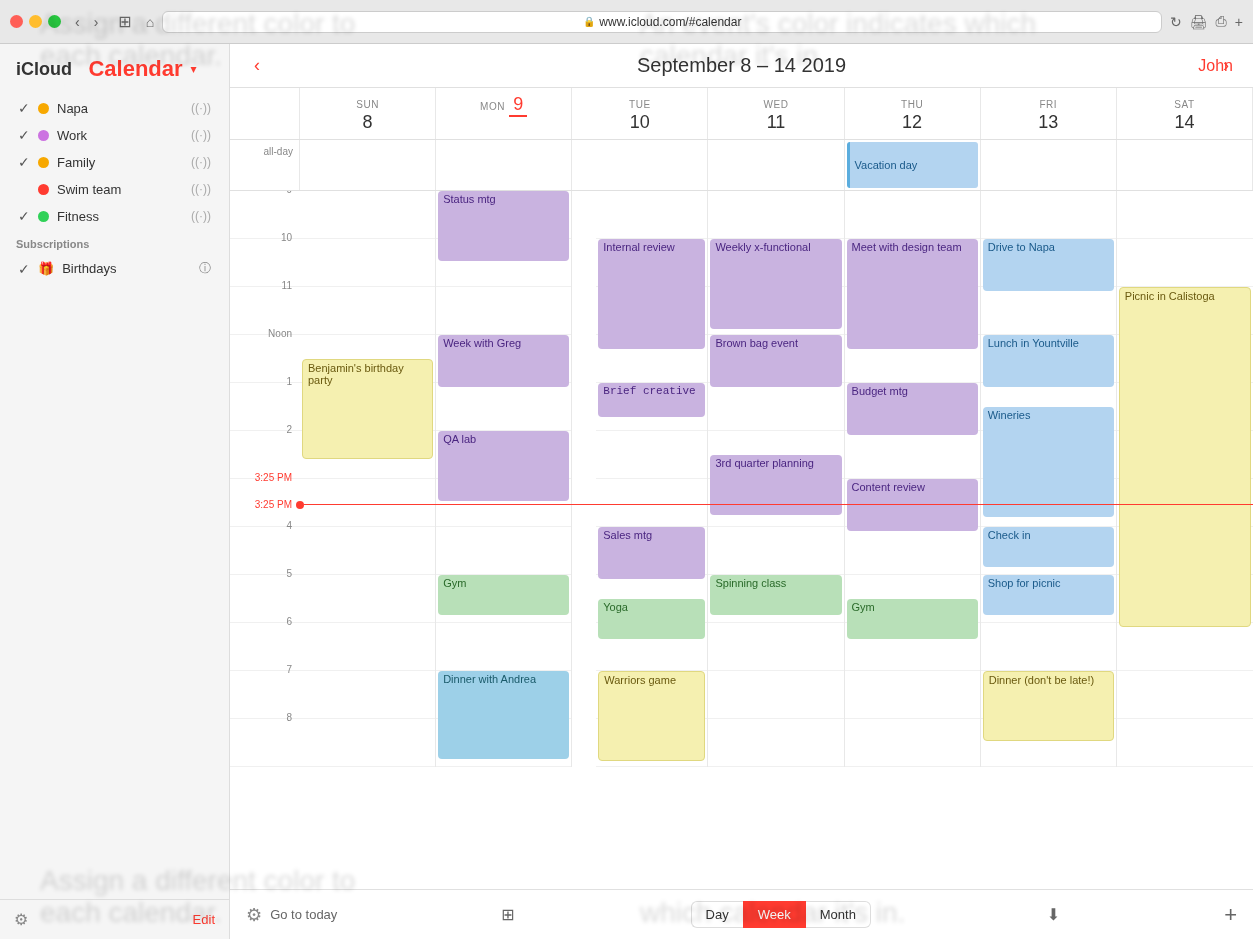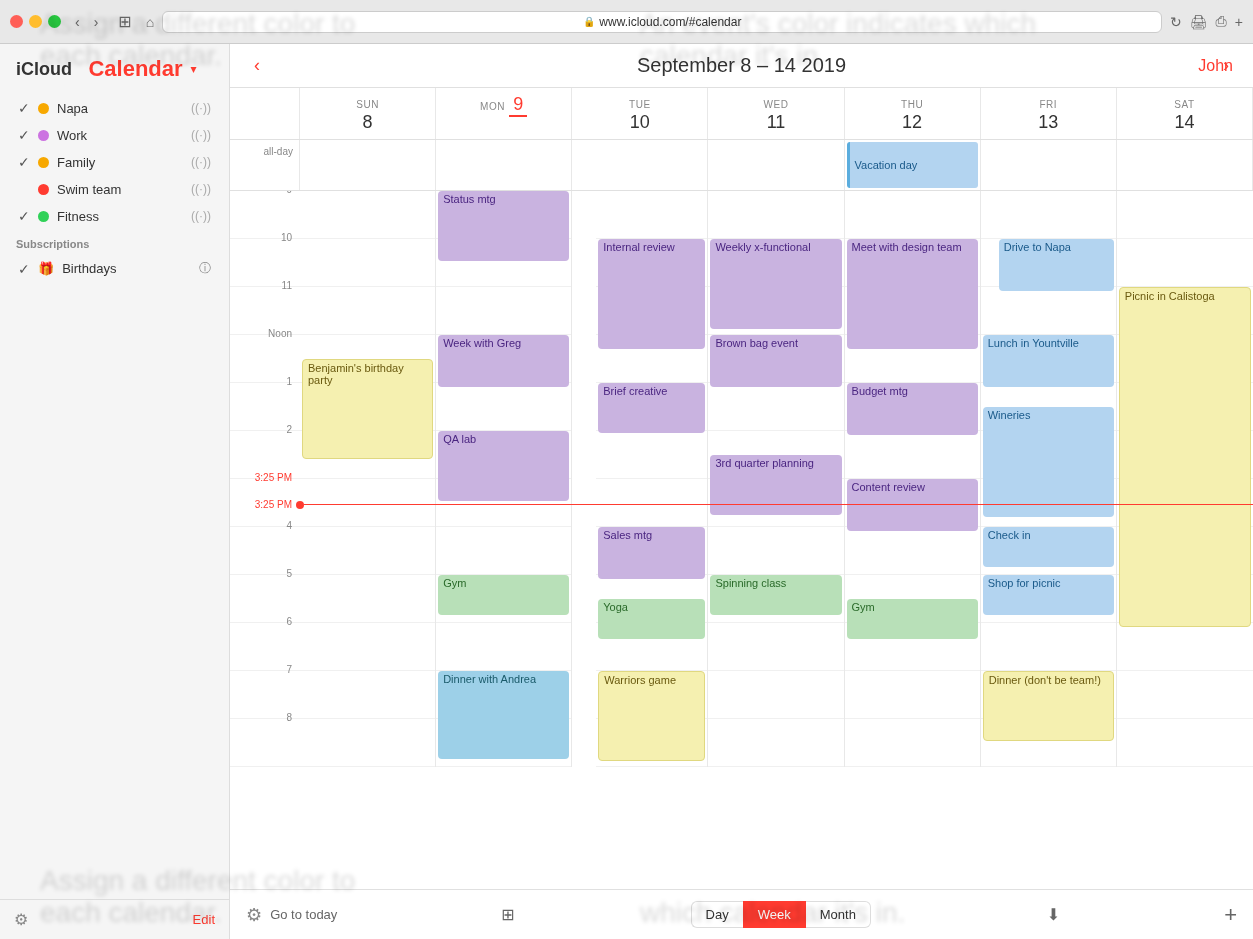--- a/index.html
+++ b/index.html
@@ -340,21 +340,21 @@
               <div class="hour-line"></div>
               <div class="hour-line"></div>
               <div class="hour-line"></div>
               <div class="hour-line"></div>
             </div>
 
             <div class="day-col" style="position:relative; height:576px;margin-left:24px;">
 
               <div class="event event-purple" style="top:48px; height:110px;">Internal review</div>
 
-              <div class="event event-purple" style="top:192px; height:50px;">Brief creative</div>
+              <div class="event event-purple" style="top:192px; height:34px;font-family:Liberation Mono, monospace;">Brief creative</div>
 
               <div class="event event-purple" style="top:336px; height:52px;">Sales mtg</div>
 
               <div class="event event-green" style="top:408px; height:40px;">Yoga</div>
 
               <div class="event event-yellow" style="top:480px; height:90px;">Warriors game</div>
               <div class="hour-line"></div>
               <div class="hour-line"></div>
               <div class="hour-line"></div>
               <div class="hour-line"></div>
@@ -409,31 +409,31 @@
               <div class="hour-line"></div>
               <div class="hour-line"></div>
               <div class="hour-line"></div>
               <div class="hour-line"></div>
               <div class="hour-line"></div>
               <div class="hour-line"></div>
             </div>
 
             <div class="day-col" style="position:relative; height:576px;">
 
-              <div class="event event-blue" style="top:48px; height:52px; background:#b3d4f0; color:#1a5a8a;margin-left:16px;">Drive to Napa</div>
+              <div class="event event-blue" style="top:48px; height:52px; background:#b3d4f0; color:#1a5a8a;">Drive to Napa</div>
 
               <div class="event event-blue" style="top:144px; height:52px; background:#b3d4f0; color:#1a5a8a;">Lunch in Yountville</div>
 
               <div class="event event-blue" style="top:216px; height:110px; background:#b3d4f0; color:#1a5a8a;">Wineries</div>
 
               <div class="event event-blue" style="top:336px; height:40px; background:#b3d4f0; color:#1a5a8a;">Check in</div>
 
               <div class="event event-blue" style="top:384px; height:40px; background:#b3d4f0; color:#1a5a8a;">Shop for picnic</div>
 
-              <div class="event event-yellow" style="top:480px; height:70px;">Dinner (don't be team!)</div>
+              <div class="event event-yellow" style="top:480px; height:70px;">Dinner (don't be late!)</div>
               <div class="hour-line"></div>
               <div class="hour-line"></div>
               <div class="hour-line"></div>
               <div class="hour-line"></div>
               <div class="hour-line"></div>
               <div class="hour-line"></div>
               <div class="hour-line"></div>
               <div class="hour-line"></div>
               <div class="hour-line"></div>
               <div class="hour-line"></div>

